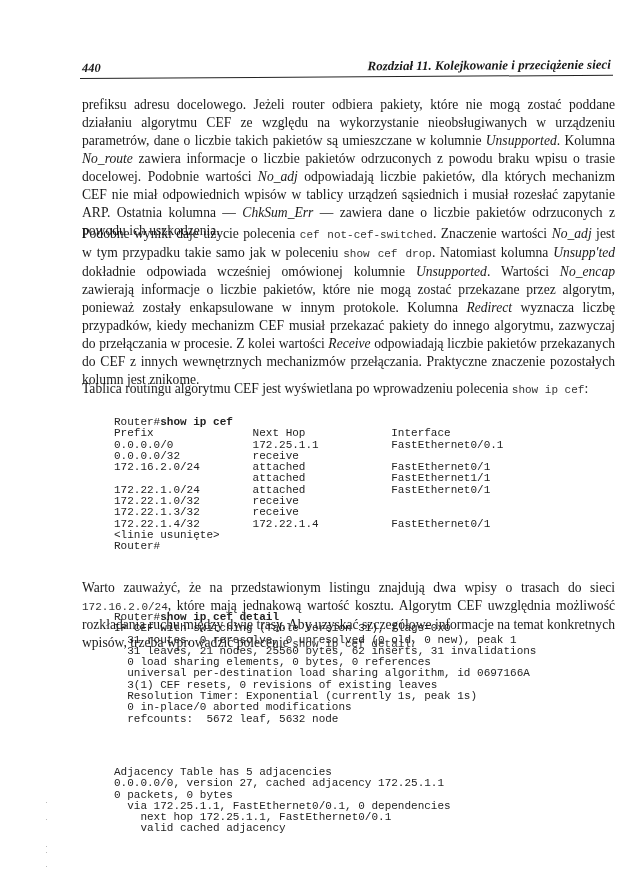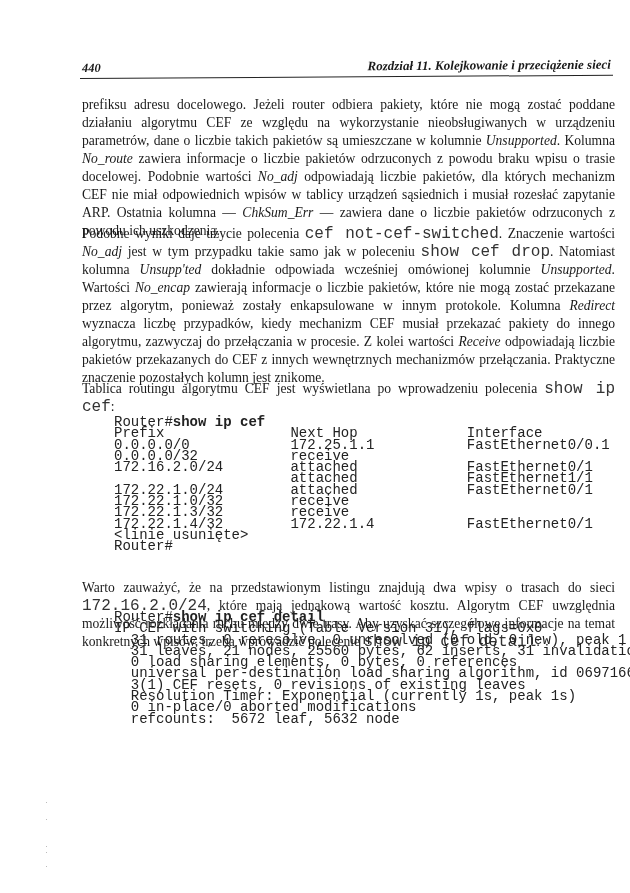--- a/index.html
+++ b/index.html
@@ -7,23 +7,23 @@
   .page { position: absolute; left: 0; top: 0; width: 630px; height: 658px; }
   .header { position: absolute; left: 80px; top: 60px; width: 533px; height: 18px; border-bottom: 1.2px solid #222; transform: rotate(-0.35deg); transform-origin: left bottom; }
   .page-num { position: absolute; left: 2px; bottom: 2px; font-family: "Liberation Serif", serif; font-weight: bold; font-style: italic; font-size: 12.5px; }
   .running-head { position: absolute; right: 2px; bottom: 2px; font-family: "Liberation Serif", serif; font-weight: bold; font-style: italic; font-size: 13px; }
   .body-text { position: absolute; left: 82px; width: 533px; font-family: "Liberation Serif", serif; font-size: 13.6px; line-height: 18px; text-align: justify; }
   .body-text p { margin: 0; }
   .p1 { top: 96px; }
   .p2 { top: 225px; }
   .p3 { top: 380px; }
   .p4 { top: 579px; }
-  .mono { font-family: "Liberation Mono", monospace; font-size: 16px; color: #333; }
+  .mono { font-family: "Liberation Mono", monospace; font-size: 11px; color: #333; }
   .it { font-style: italic; }
-  pre.code { position: absolute; margin: 0; font-family: "Liberation Mono", monospace; font-size: 14px; line-height: 11.3px; color: #222; white-space: pre; }
+  pre.code { position: absolute; margin: 0; font-family: "Liberation Mono", monospace; font-size: 11px; line-height: 11.3px; color: #222; white-space: pre; }
   .code1 { left: 114px; top: 417px; }
   .code2 { left: 114px; top: 612px; }
   .code3 { left: 114px; top: 767px; }
   .code b { font-weight: bold; }
   .speck { position: absolute; left: 46px; width: 1px; height: 1px; background: #bbb; }
 </style>
 </head>
 <body>
 
 <div class="page">
@@ -64,19 +64,25 @@
 <span id="detail-lines">IP CEF with switching (Table Version 31), flags=0x0
   31 routes, 0 reresolve, 0 unresolved (0 old, 0 new), peak 1
   31 leaves, 21 nodes, 25560 bytes, 62 inserts, 31 invalidations
   0 load sharing elements, 0 bytes, 0 references
   universal per-destination load sharing algorithm, id 0697166A
   3(1) CEF resets, 0 revisions of existing leaves
   Resolution Timer: Exponential (currently 1s, peak 1s)
   0 in-place/0 aborted modifications
   refcounts:  5672 leaf, 5632 node</span></pre>
 
+  <pre class="code code3"><span id="adj-lines">Adjacency Table has 5 adjacencies
+0.0.0.0/0, version 27, cached adjacency 172.25.1.1
+0 packets, 0 bytes
+  via 172.25.1.1, FastEthernet0/0.1, 0 dependencies
+    next hop 172.25.1.1, FastEthernet0/0.1
+    valid cached adjacency</span></pre>
 
   <div class="speck" style="top:802px"></div>
   <div class="speck" style="top:819px"></div>
   <div class="speck" style="top:846px"></div>
   <div class="speck" style="top:852px"></div>
   <div class="speck" style="top:866px"></div>
 </div>
 
 </body></html>

